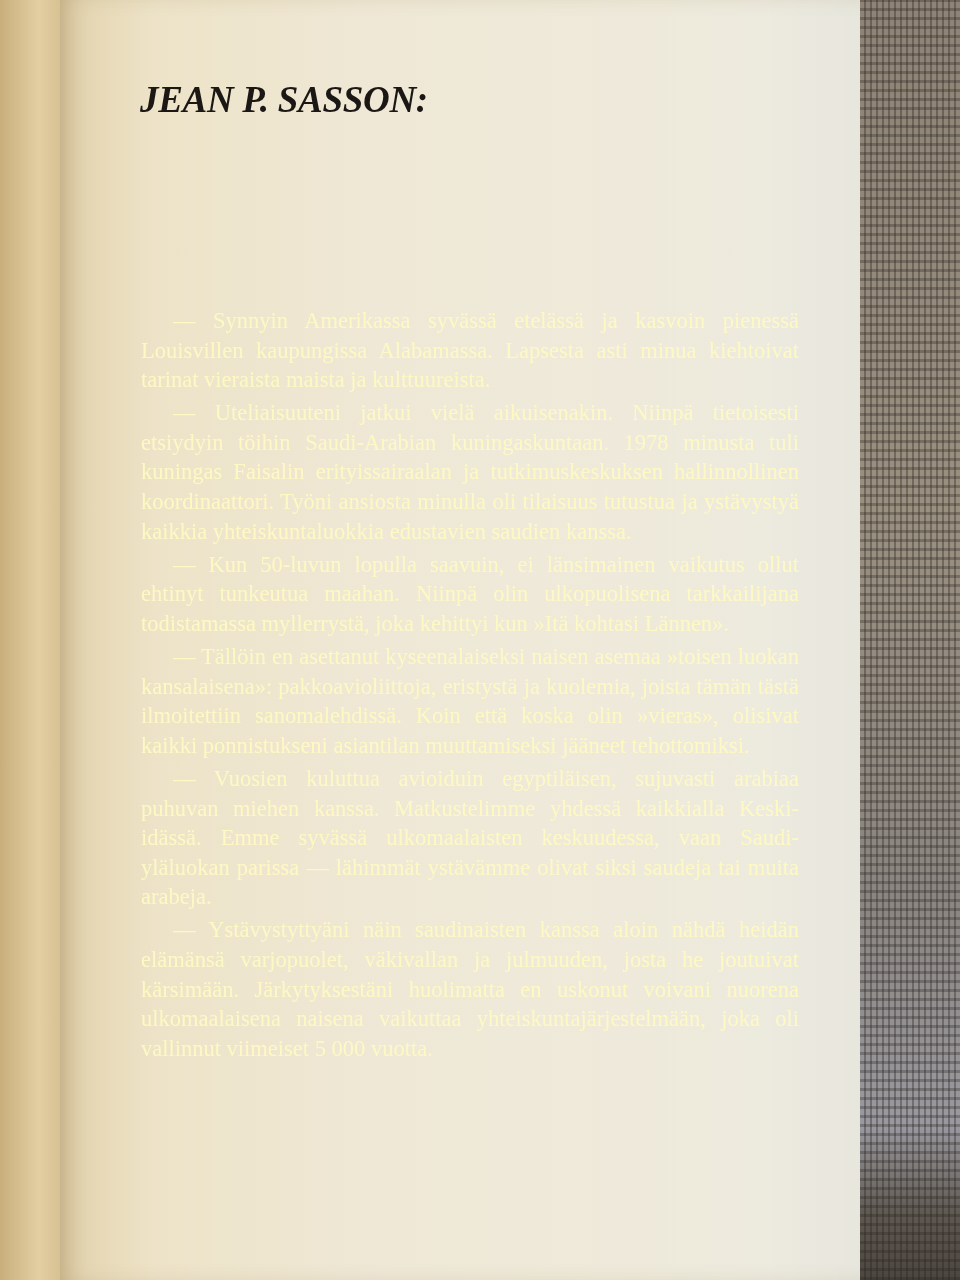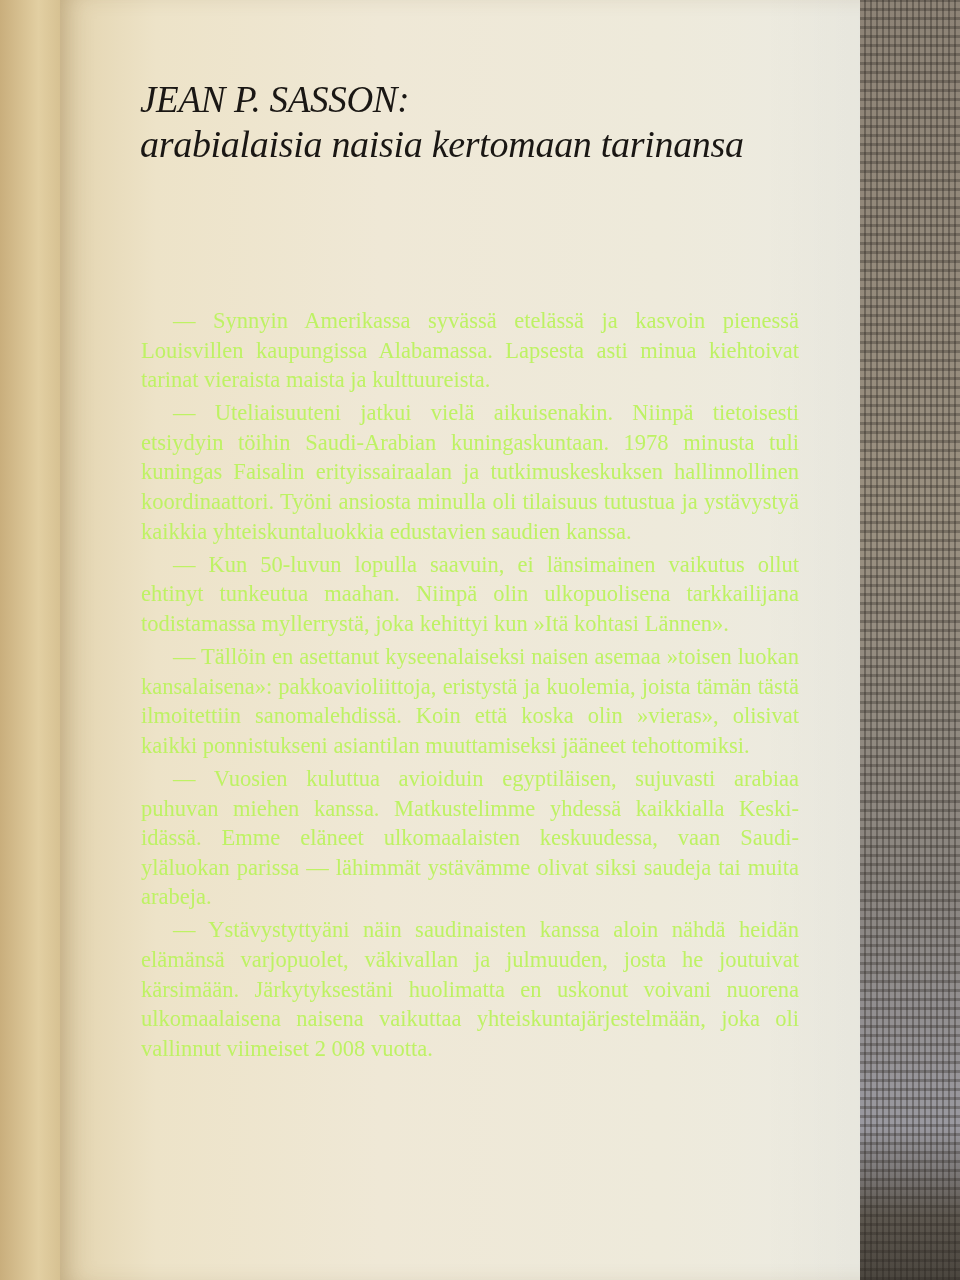--- a/index.html
+++ b/index.html
@@ -24,44 +24,43 @@
       background: linear-gradient(90deg, #e3d3ad 0%, #ede3c8 12%, #efe8d6 40%, #eeeadb 75%, #ecebe2 100%);
       box-shadow: inset 18px 0 26px -12px rgba(120,90,40,0.35);
     }
     .ghost {
       position: absolute; left: 760px; top: 0; width: 100px; height: 1280px;
       background: linear-gradient(90deg, rgba(0,0,0,0) 0%, rgba(0,0,0,0.02) 100%);
     }
     .header {
       position: absolute; left: 140px; top: 78px; width: 680px;
       font-style: italic; color: #1a1714;
-      font-size: 38px; line-height: 44px; letter-spacing: -0.3px;
+      font-size: 38px; line-height: 44px; letter-spacing: -0.3px; font-weight: bold;
     }
     .header .author { font-size: 37px; }
     .body {
       position: absolute; left: 141px; top: 306px; width: 658px;
-      color: #bef264; font-size: 22.5px; line-height: 29.6px;
+      color: #fef9c3; font-size: 22.5px; line-height: 29.6px;
       text-align: justify; hyphens: manual;
     }
     .para { margin: 0 0 3.5px 0; text-indent: 32px; }
   </style>
 </head>
 <body>
 
 <div class="carpet"></div>
 <div class="page-left"></div>
 
 <div class="page"></div>
 <div class="ghost"></div>
 
 <div class="header">
   <div class="author">JEAN P. SASSON:</div>
-  <div>arabialaisia naisia kertomaan tarinansa</div>
 </div>
 
 <div class="body">
   <p class="para">— Synnyin Amerikassa syvässä etelässä ja kasvoin pienessä Louisvillen kaupungissa Alabamassa. Lapsesta asti minua kieh­toivat tarinat vieraista maista ja kulttuureista.</p>
   <p class="para">— Uteliaisuuteni jatkui vielä aikuisenakin. Niinpä tietoisesti etsiydyin töihin Saudi-Arabian kuningaskuntaan. 1978 minusta tuli kuningas Faisalin erityissairaalan ja tutkimuskeskuksen hal­linnollinen koordinaattori. Työni ansiosta minulla oli tilaisuus tutustua ja ystävystyä kaikkia yhteiskuntaluokkia edustavien saudien kanssa.</p>
   <p class="para">— Kun 50-luvun lopulla saavuin, ei länsimainen vaikutus ollut ehtinyt tunkeutua maahan. Niinpä olin ulkopuolisena tark­kailijana todistamassa myllerrystä, joka kehittyi kun »Itä kohtasi Lännen».</p>
   <p class="para">— Tällöin en asettanut kyseenalaiseksi naisen asemaa »toi­sen luokan kansalaisena»: pakkoavioliittoja, eristystä ja kuole­mia, joista tämän tästä ilmoitettiin sanomalehdissä. Koin että koska olin »vieras», olisivat kaikki ponnistukseni asiantilan muuttamiseksi jääneet tehottomiksi.</p>
-  <p class="para">— Vuosien kuluttua avioiduin egyptiläisen, sujuvasti ara­biaa puhuvan miehen kanssa. Matkustelimme yhdessä kaikkial­la Keski-idässä. Emme eläneet ulkomaalaisten keskuudessa, vaan Saudi-yläluokan parissa — lähimmät ystävämme olivat siksi saudeja tai muita arabeja.</p>
-  <p class="para">— Ystävystyttyäni näin saudinaisten kanssa aloin nähdä hei­dän elämänsä varjopuolet, väkivallan ja julmuuden, josta he jou­tuivat kärsimään. Järkytyksestäni huolimatta en uskonut voiva­ni nuorena ulkomaalaisena naisena vaikuttaa yhteiskuntajärjes­telmään, joka oli vallinnut viimeiset 2 008 vuotta.</p>
+  <p class="para">— Vuosien kuluttua avioiduin egyptiläisen, sujuvasti ara­biaa puhuvan miehen kanssa. Matkustelimme yhdessä kaikkial­la Keski-idässä. Emme syvässä ulkomaalaisten keskuudessa, vaan Saudi-yläluokan parissa — lähimmät ystävämme olivat siksi saudeja tai muita arabeja.</p>
+  <p class="para">— Ystävystyttyäni näin saudinaisten kanssa aloin nähdä hei­dän elämänsä varjopuolet, väkivallan ja julmuuden, josta he jou­tuivat kärsimään. Järkytyksestäni huolimatta en uskonut voiva­ni nuorena ulkomaalaisena naisena vaikuttaa yhteiskuntajärjes­telmään, joka oli vallinnut viimeiset 5 000 vuotta.</p>
 </div>
 
 </body></html>

